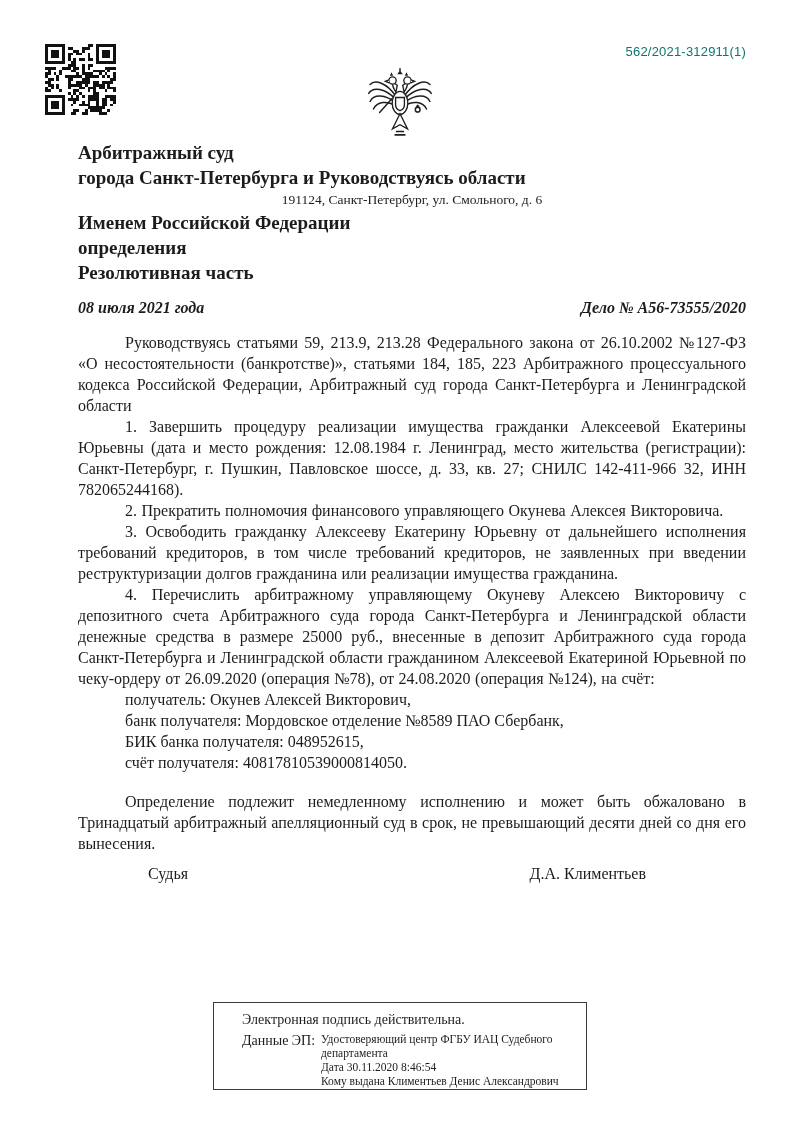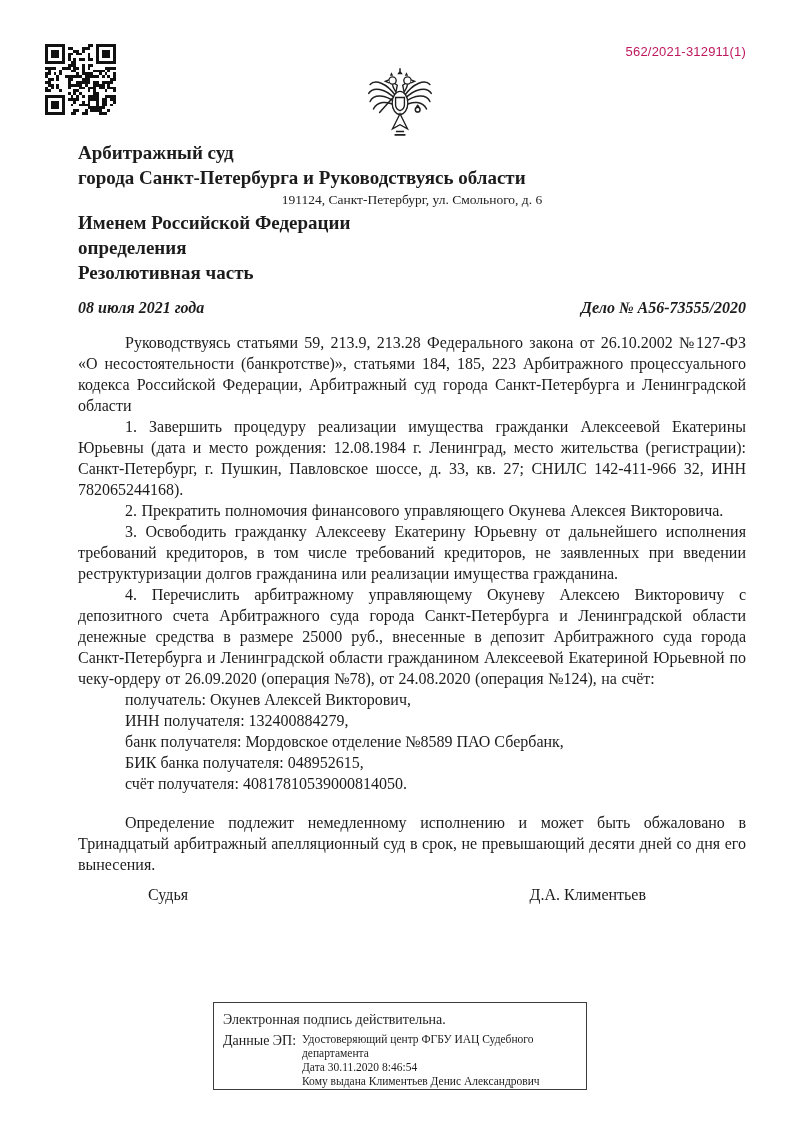--- a/index.html
+++ b/index.html
@@ -9,21 +9,21 @@
     margin:0 auto;
     background:#ffffff;
     color:#1c1c1c;
     font-family:"Liberation Serif","DejaVu Serif",serif;
     overflow:hidden;
     box-sizing:border-box;
   }
   .doc-number{
     position:absolute;top:44px;right:54px;
     font-family:"Liberation Sans","DejaVu Sans",sans-serif;
-    font-size:13px;letter-spacing:0.2px;color:#be185d;
+    font-size:13px;letter-spacing:0.2px;color:#0f766e;
   }
   .qr{position:absolute;left:45px;top:44px;width:71px;height:71px;}
   .emblem{position:absolute;left:50%;top:68px;transform:translateX(-50%);width:68px;height:78px;}
   .content{padding:140px 54px 0 78px;}
   .hdr{ text-align:left;font-weight:bold;font-size:19px;line-height:25px;margin:0;}
   .hdr-address{text-align:center;font-size:13.5px;line-height:17px;margin:1px 0 2px 0;font-weight:normal;}
   .meta-row{
     display:flex;justify-content:space-between;
     font-size:16px;font-weight:bold;font-style:italic;
     margin-top:12px;line-height:21px;
@@ -38,21 +38,21 @@
     margin:9px 0 11px 0;
   }
   .pay-line{font-size:16px;line-height:21px;padding-left:47px;}
   .closing{margin-top:18px;}
   .sig-row{display:flex;justify-content:space-between;margin-top:9px;font-size:16px;line-height:21px;}
   .sig-role{margin-left:70px;}
   .sig-name{margin-right:100px;}
   .stamp{
     position:absolute;left:213px;top:1002px;width:374px;height:88px;
     border:1px solid #3c3c3c;box-sizing:border-box;
-    padding:7px 10px 4px 9px;background:#fff;
+    padding:7px 10px 4px 28px;background:#fff;
   }
   .stamp-valid{font-size:14px;line-height:19px;}
   .stamp-row{display:flex;margin-top:3px;}
   .stamp-label{font-size:14px;line-height:18px;width:79px;flex:none;}
   .stamp-details{font-size:11.5px;line-height:14px;width:252px;}
 </style>
 </head>
 <body>
 
 <div class="page">
@@ -347,21 +347,20 @@
     <p class="par intro">Руководствуясь статьями 59, 213.9, 213.28 Федерального закона от 26.10.2002 №127-ФЗ «О несостоятельности (банкротстве)», статьями 184, 185, 223 Арбитражного процессуального кодекса Российской Федерации, Арбитражный суд города Санкт-Петербурга и Ленинградской области</p>
 
 
     <p class="par">1. Завершить процедуру реализации имущества гражданки Алексеевой Екатерины Юрьевны (дата и место рождения: 12.08.1984 г. Ленинград, место жительства (регистрации): Санкт-Петербург, г. Пушкин, Павловское шоссе, д. 33, кв. 27; СНИЛС 142-411-966 32, ИНН 782065244168).</p>
     <p class="par">2. Прекратить полномочия финансового управляющего Окунева Алексея Викторовича.</p>
     <p class="par">3. Освободить гражданку Алексееву Екатерину Юрьевну от дальнейшего исполнения требований кредиторов, в том числе требований кредиторов, не заявленных при введении реструктуризации долгов гражданина или реализации имущества гражданина.</p>
     <p class="par">4. Перечислить арбитражному управляющему Окуневу Алексею Викторовичу с депозитного счета Арбитражного суда города Санкт-Петербурга и Ленинградской области денежные средства в размере 25000 руб., внесенные в депозит Арбитражного суда города Санкт-Петербурга и Ленинградской области гражданином Алексеевой Екатериной Юрьевной по чеку-ордеру от 26.09.2020 (операция №78), от 24.08.2020 (операция №124), на счёт:</p>
 
     <div>
       <div class="pay-line">получатель: Окунев Алексей Викторович,</div>
-      <div class="pay-line">ИНН получателя: 132400884279,</div>
       <div class="pay-line">банк получателя: Мордовское отделение №8589 ПАО Сбербанк,</div>
       <div class="pay-line">БИК банка получателя: 048952615,</div>
       <div class="pay-line">счёт получателя: 40817810539000814050.</div>
     </div>
 
     <p class="par closing">Определение подлежит немедленному исполнению и может быть обжаловано в Тринадцатый арбитражный апелляционный суд в срок, не превышающий десяти дней со дня его вынесения.</p>
 
     <div class="sig-row">
       <span class="sig-role">Судья</span>
       <span class="sig-name">Д.А. Климентьев</span>

